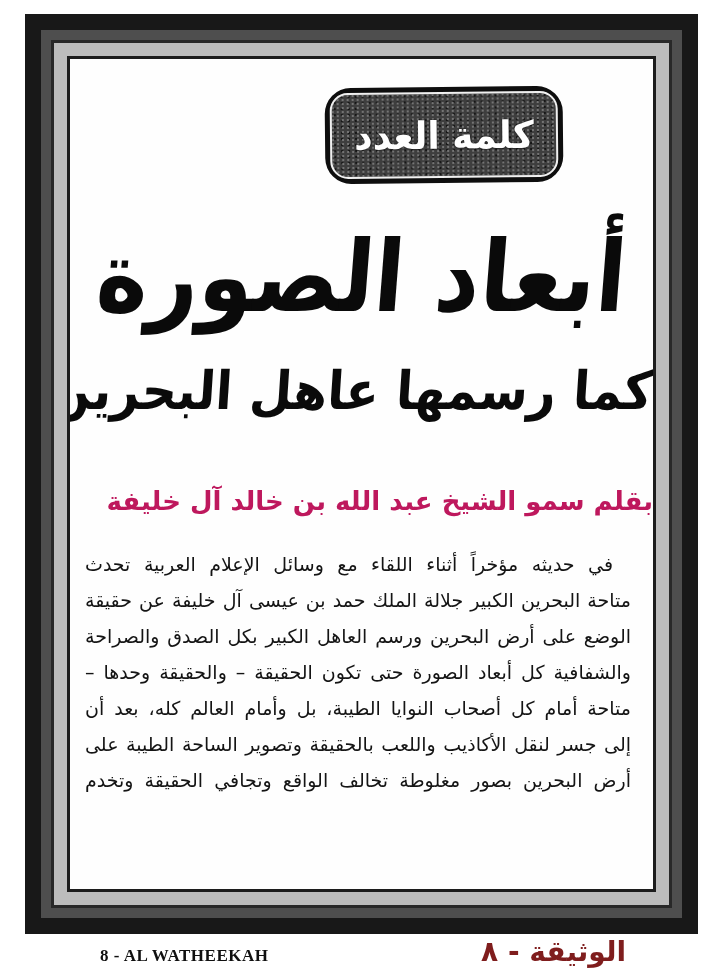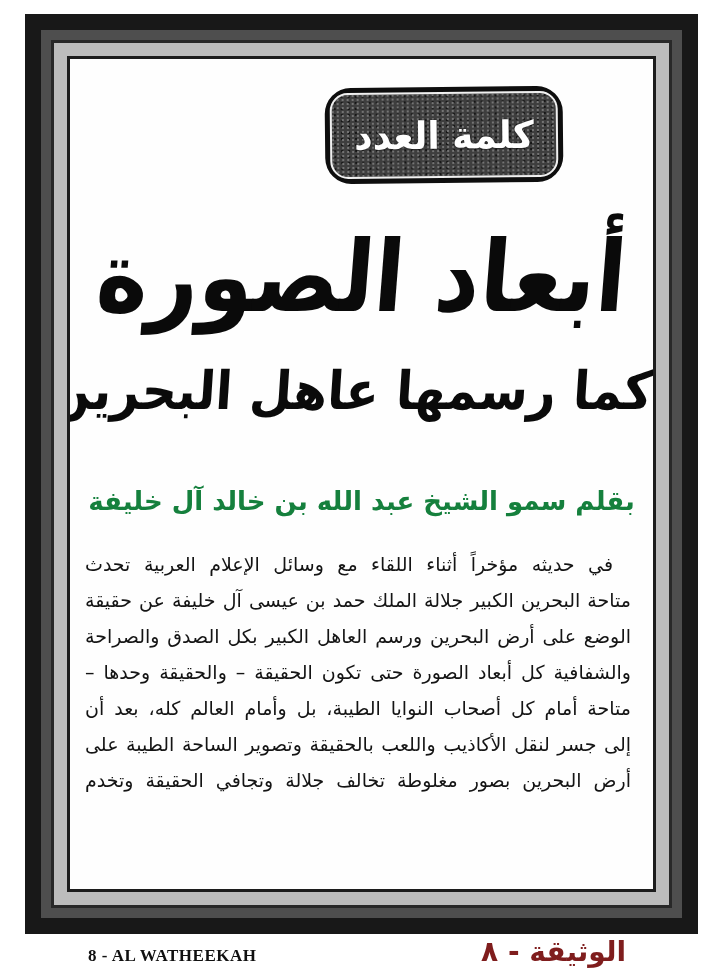--- a/index.html
+++ b/index.html
@@ -75,45 +75,44 @@
     color: #0a0a0a;
     font-size: 49px;
     font-weight: bold;
     line-height: 1.5;
     transform: scaleY(1.08) skewX(-4deg);
     white-space: nowrap;
   }
   
   .byline {
     margin-top: 58px;
-    text-align: center;
     direction: rtl;
     font-size: 26px;
     font-weight: bold;
-    color: #15803d;
+    color: #be185d;
     white-space: nowrap;
   }
   
   .body-text {
     margin: 30px 22px 0 15px;
     direction: rtl;
     color: #141414;
     font-size: 19px;
     line-height: 36px;
   }
   .body-line {
     text-align: justify;
     text-align-last: justify;
     height: 36px;
     overflow: hidden;
   }
   .body-line.first { text-indent: 18px; }
   
   .footer {
-    position: absolute; left: 4px; right: 0; bottom: 6px;
+    position: absolute; left: 16px; right: 0; bottom: 6px;
     display: flex; justify-content: space-between; align-items: baseline;
     padding: 0 82px 0 84px;
   }
   .footer-left {
     font-family: "Liberation Serif", serif;
     font-weight: bold;
     font-size: 17px;
     letter-spacing: 0.5px;
     color: #101010;
   }
@@ -145,21 +144,21 @@
 
           <div class="byline">بقلم سمو الشيخ عبد الله بن خالد آل خليفة</div>
 
           <div class="body-text">
             <div class="body-line first">في حديثه مؤخراً أثناء اللقاء مع وسائل الإعلام العربية تحدث</div>
             <div class="body-line">متاحة البحرين الكبير جلالة الملك حمد بن عيسى آل خليفة عن حقيقة</div>
             <div class="body-line">الوضع على أرض البحرين ورسم العاهل الكبير بكل الصدق والصراحة</div>
             <div class="body-line">والشفافية كل أبعاد الصورة حتى تكون الحقيقة – والحقيقة وحدها –</div>
             <div class="body-line">متاحة أمام كل أصحاب النوايا الطيبة، بل وأمام العالم كله، بعد أن</div>
             <div class="body-line">إلى جسر لنقل الأكاذيب واللعب بالحقيقة وتصوير الساحة الطيبة على</div>
-            <div class="body-line">أرض البحرين بصور مغلوطة تخالف جلالة وتجافي الحقيقة وتخدم</div>
+            <div class="body-line">أرض البحرين بصور مغلوطة تخالف الواقع وتجافي الحقيقة وتخدم</div>
           </div>
 
         </div>
       </div>
     </div>
   </div>
 </div>
 
 <div class="footer">
   <span class="footer-left">8 - AL WATHEEKAH</span>

